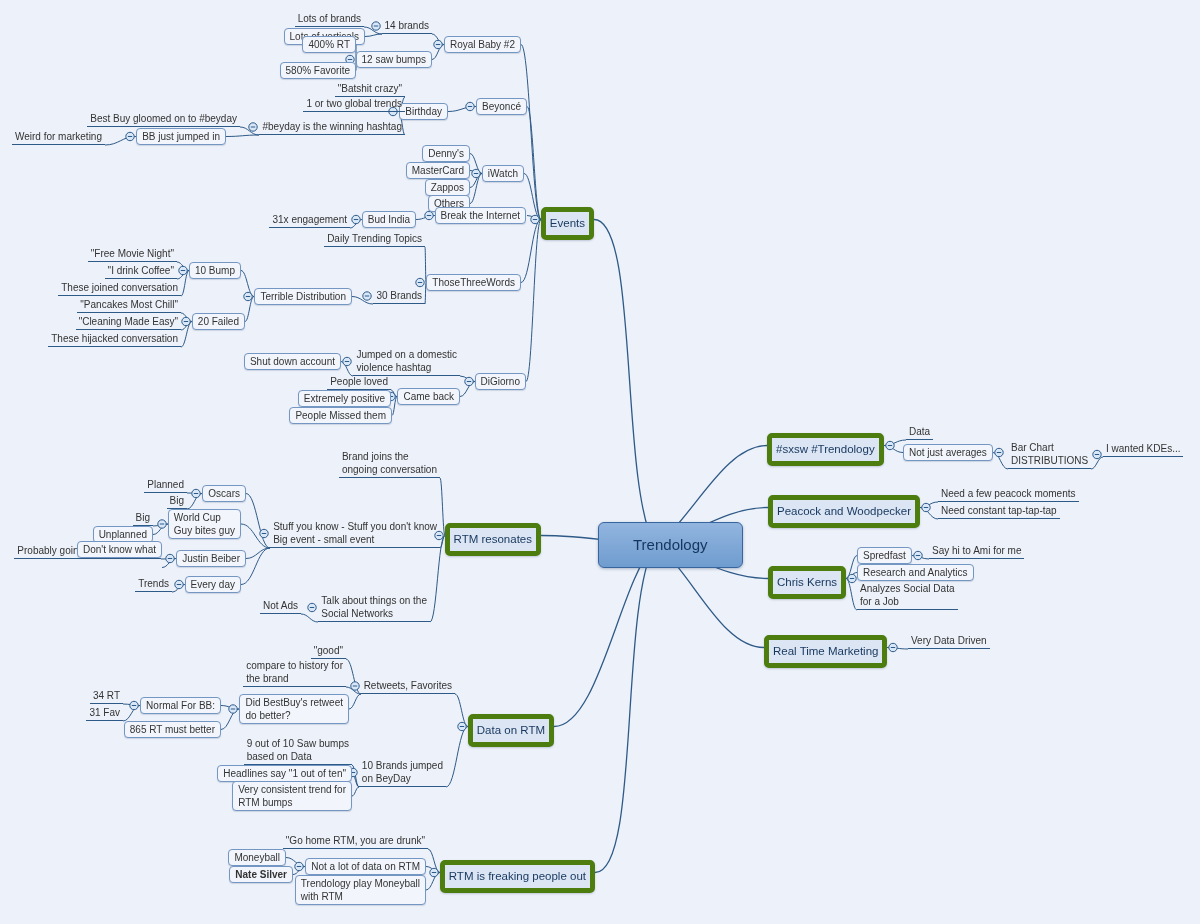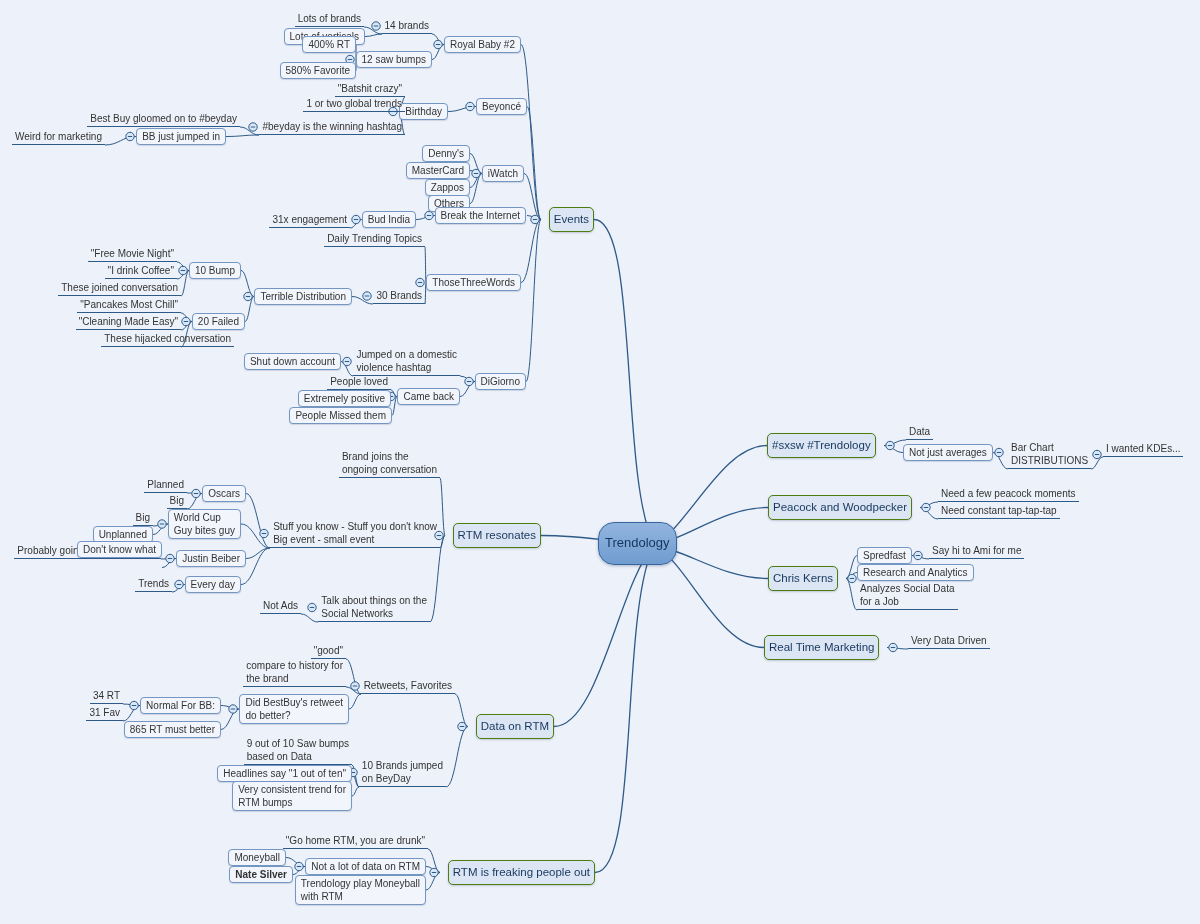--- a/index.html
+++ b/index.html
@@ -2,26 +2,26 @@
 <html><head>
 <meta charset="utf-8">
 <style>
   html,body{margin:0;padding:0;}
   body{font-family:"Liberation Sans","DejaVu Sans",sans-serif;}
   #stage{position:relative;width:1200px;height:924px;overflow:hidden;background:#edf1f9;}
   #wires{position:absolute;left:0;top:0;}
   .node{position:absolute;white-space:nowrap;line-height:1.3;cursor:default;}
   .central{
     background:linear-gradient(180deg,#92b5df,#6f9ccf);
-    border:1.5px solid #38659e;border-radius:16px;
-    color:#14365e;font-size:13px;padding:12px 6px;text-align:center;
+    border:1.5px solid #38659e;border-radius:6px;
+    color:#14365e;font-size:15px;padding:12px 34px;text-align:center;
     box-shadow:0 1px 3px rgba(40,70,110,.35);
   }
   .main{
-    background:#dbe5f4;border:1px solid #4d7c0f;border-radius:5px;
+    background:#dbe5f4;border:5px solid #4d7c0f;border-radius:5px;
     color:#17375d;font-size:11.5px;padding:4px 4px;
     box-shadow:0 1px 2px rgba(50,80,120,.25);
   }
   .box{
     background:#f2f6fc;border:1px solid #7396c2;border-radius:4px;
     color:#333;font-size:10px;padding:1px 5px;
     box-shadow:0 1px 1px rgba(50,80,120,.18);
   }
   .leaf{
     color:#333;font-size:10px;padding:1px 3px;
@@ -388,21 +388,21 @@
     </div>
     <div class="node box" style="right: 955px; top: 313px;">
       <div>20 Failed</div>
     </div>
     <div class="node leaf" style="right: 1019px; top: 297px;">
       <div>"Pancakes Most Chill"</div>
     </div>
     <div class="node leaf" style="right: 1019px; top: 314px;">
       <div>"Cleaning Made Easy"</div>
     </div>
-    <div class="node leaf" style="right: 966px; top: 331px;">
+    <div class="node leaf" style="right: 1019px; top: 331px;">
       <div>These hijacked conversation</div>
     </div>
     <div class="node box" style="right: 674px; top: 373px;">
       <div>DiGiorno</div>
     </div>
     <div class="node leaf" style="right: 740px; top: 347px;">
       <div>Jumped on a domestic</div>
       <div>violence hashtag</div>
     </div>
     <div class="node box" style="right: 859px; top: 353px;">

